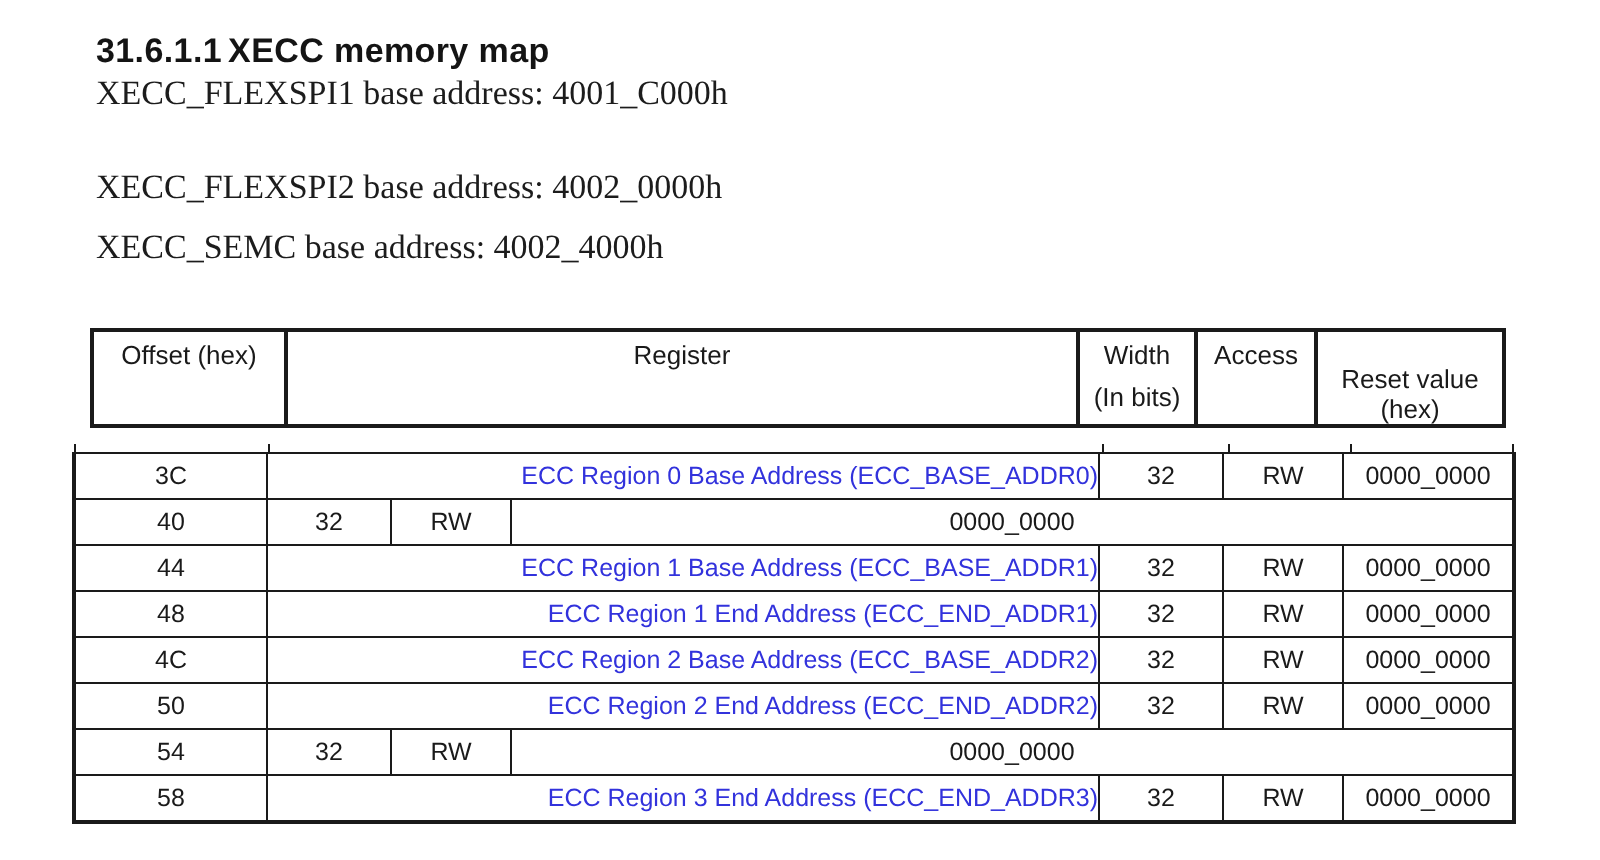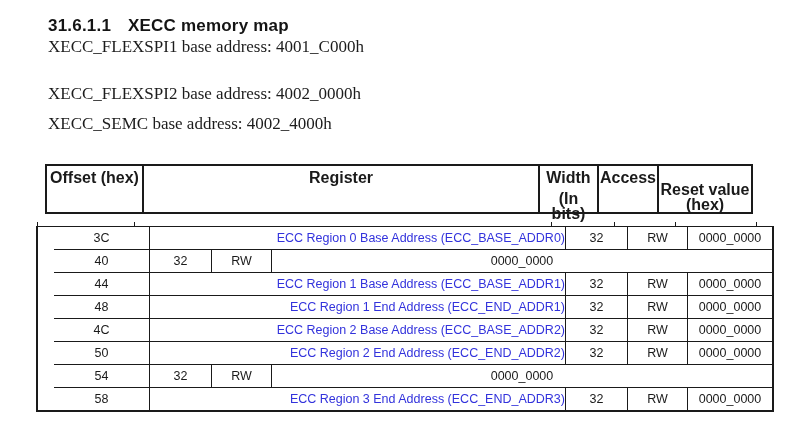--- a/index.html
+++ b/index.html
@@ -8,21 +8,21 @@
     background: #ffffff;
     position: relative;
     overflow: hidden;
     font-family: "Liberation Sans", sans-serif;
     color: #1a1a1a;
   }
 
   
   .heading {
     position: absolute; left: 48px; top: 16px;
-    display: flex; gap: 17px;
+    display: flex; gap: 3px;
     font-family: "Liberation Sans", sans-serif;
     font-weight: bold; font-size: 17px; letter-spacing: 0.2px;
     color: #141414;
   }
 
   
   .intro-line {
     position: absolute; left: 48px;
     font-family: "Liberation Serif", serif;
     font-size: 17px; color: #1c1c1c;
@@ -31,21 +31,21 @@
   .intro-line.l1 { top: 37px; }
   .intro-line.l2 { top: 84px; }
   .intro-line.l3 { top: 114px; }
 
   
   .htable {
     position: absolute; left: 45px; top: 164px;
     width: 704px; height: 46px;
     border: 2px solid #1a1a1a;
     display: flex;
-    font-weight: bold; font-size: 16px; line-height: 15px;
+    font-weight: normal; font-size: 13px; line-height: 15px;
     text-align: center;
   }
   .htable .hcell {
     border-right: 2px solid #1a1a1a;
     padding-top: 4px;
     box-sizing: border-box;
     flex: 0 0 auto;
   }
   .htable .hcell:last-child { border-right: none; flex: 1 1 auto; margin-top: 12px; }
   .hc-offset   { width: 97px; }
@@ -56,21 +56,20 @@
   
   .btable {
     position: absolute; left: 36px; top: 226px;
     width: 718px;
     border-left: 2px solid #1a1a1a;
     border-right: 2px solid #1a1a1a;
     border-bottom: 2px solid #1a1a1a;
     border-top: 1px solid #1a1a1a;
     box-sizing: content-box;
     font-size: 12.5px;
-    padding-left: 16px;
   }
   .brow {
     display: flex; height: 22px;
     border-bottom: 1px solid #1a1a1a;
   }
   .brow:last-child { border-bottom: none; }
   .bcell {
     border-right: 1px solid #1a1a1a;
     box-sizing: border-box;
     display: flex; align-items: center; justify-content: center;

